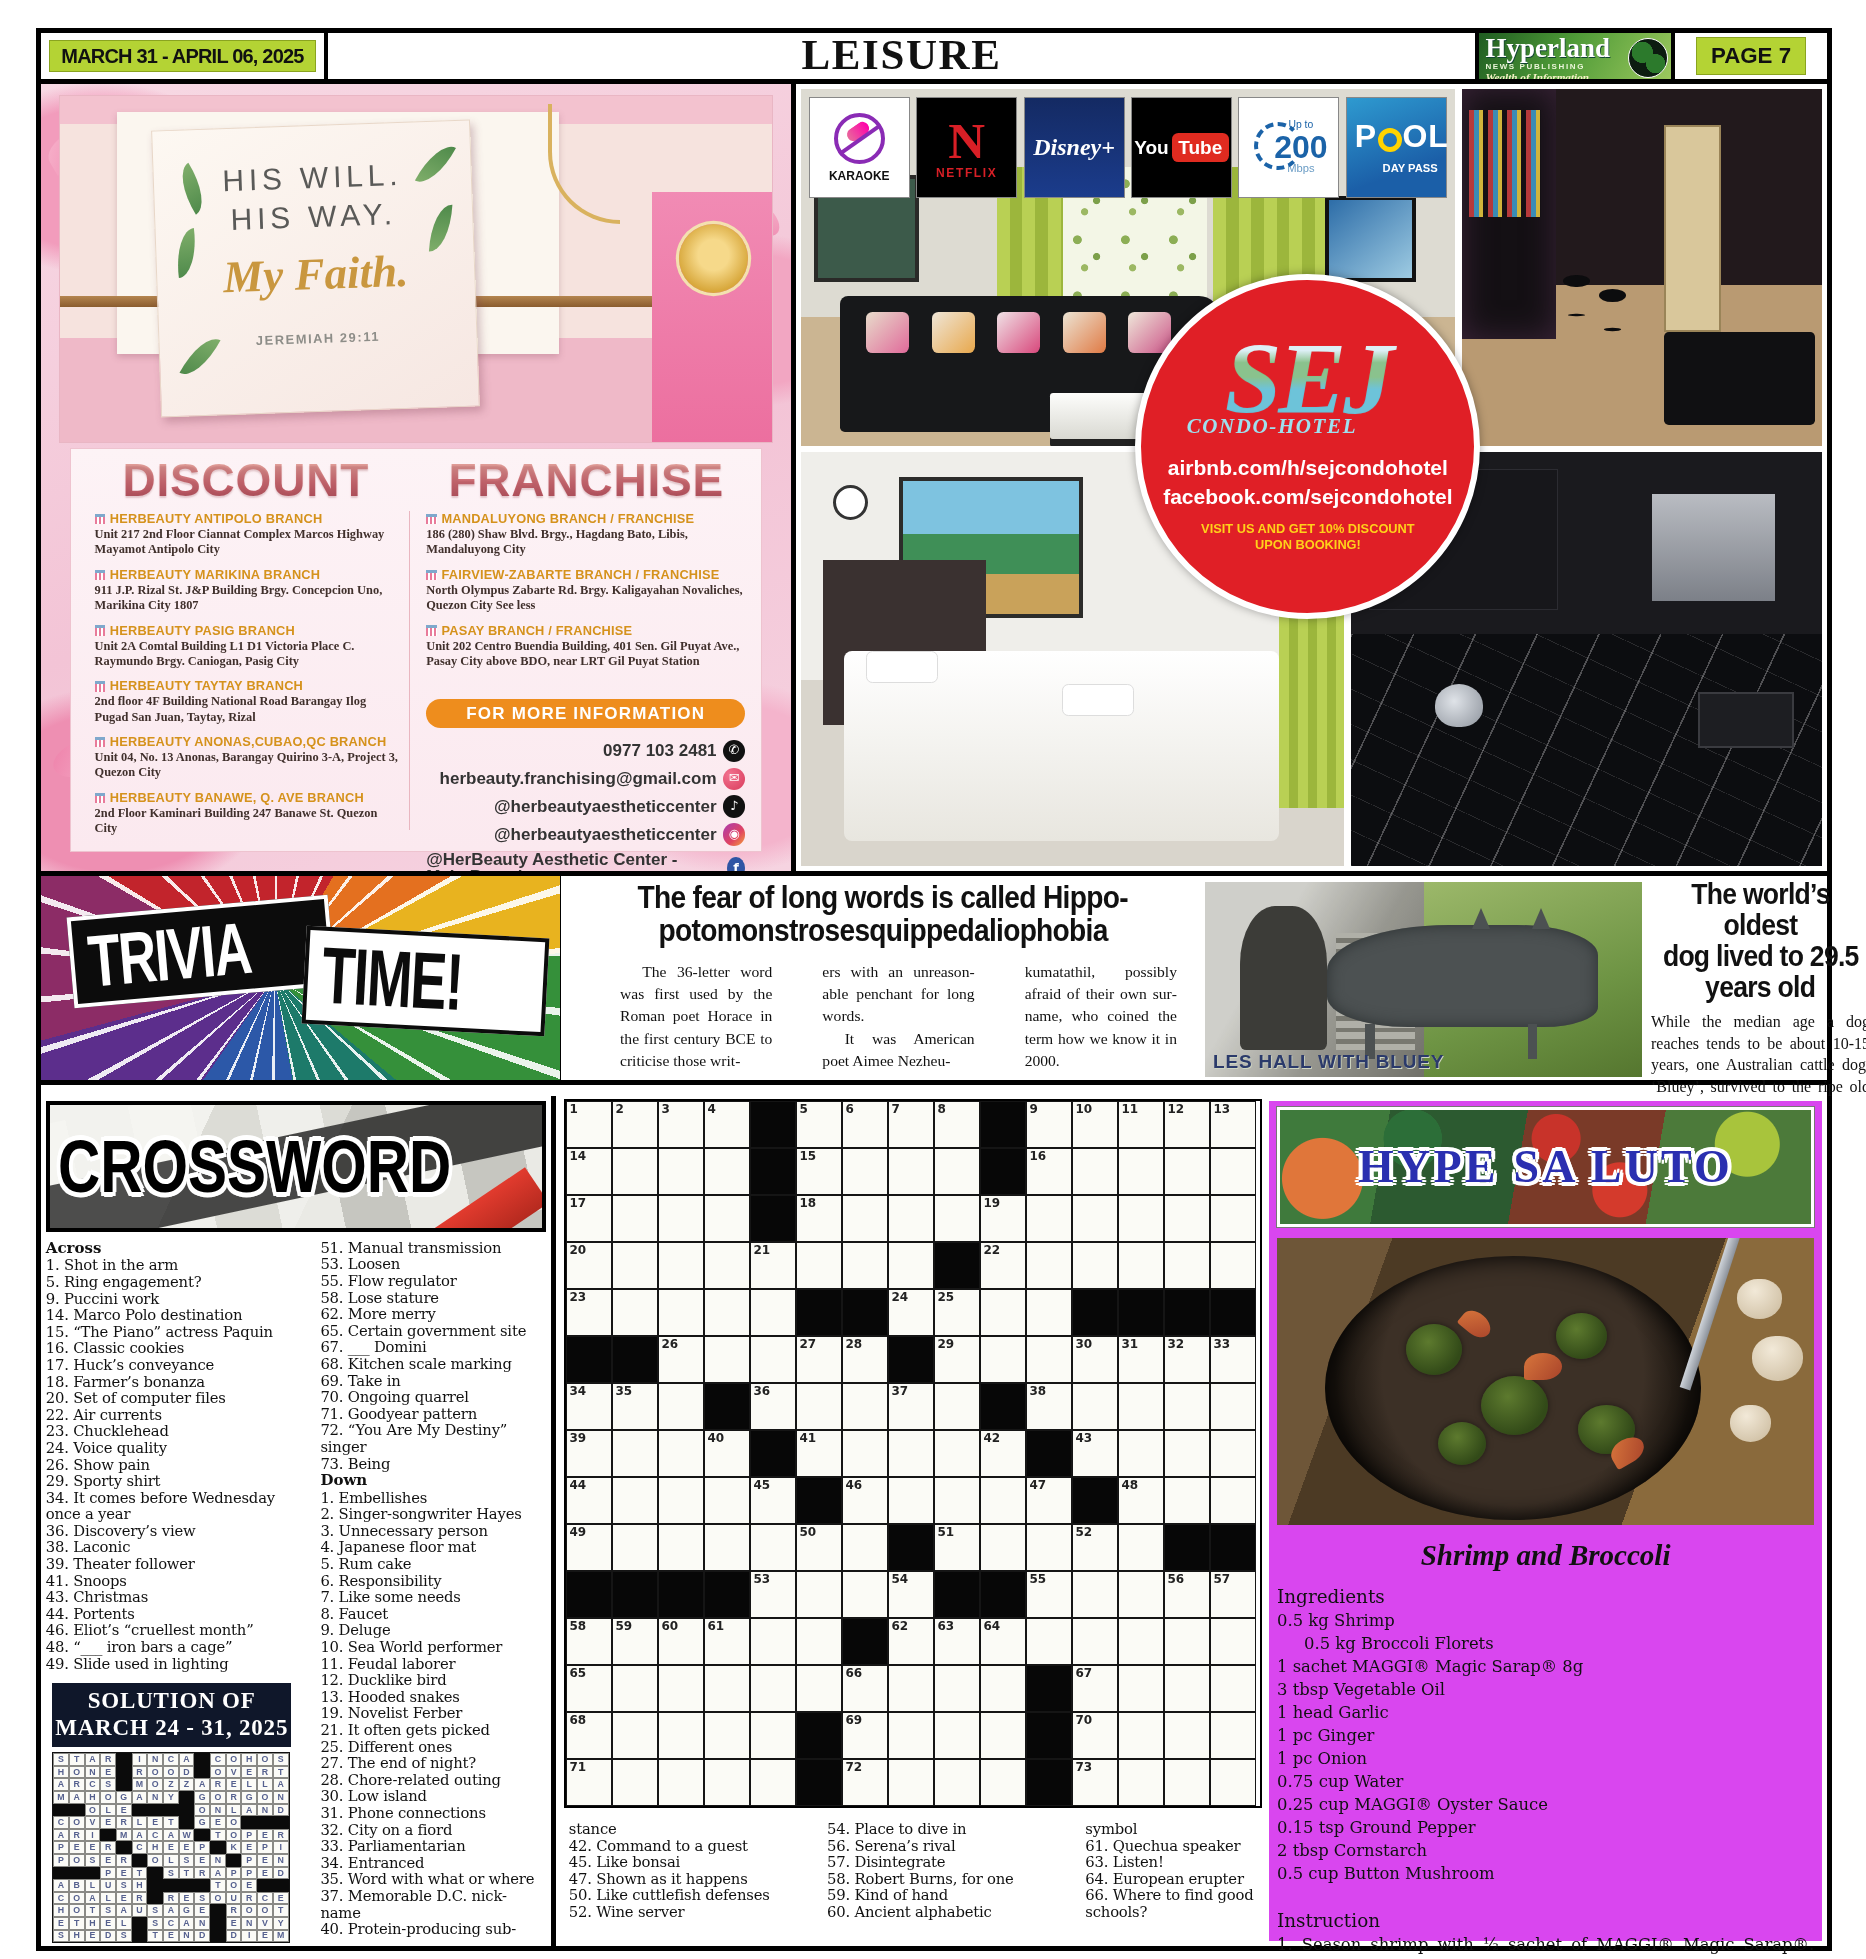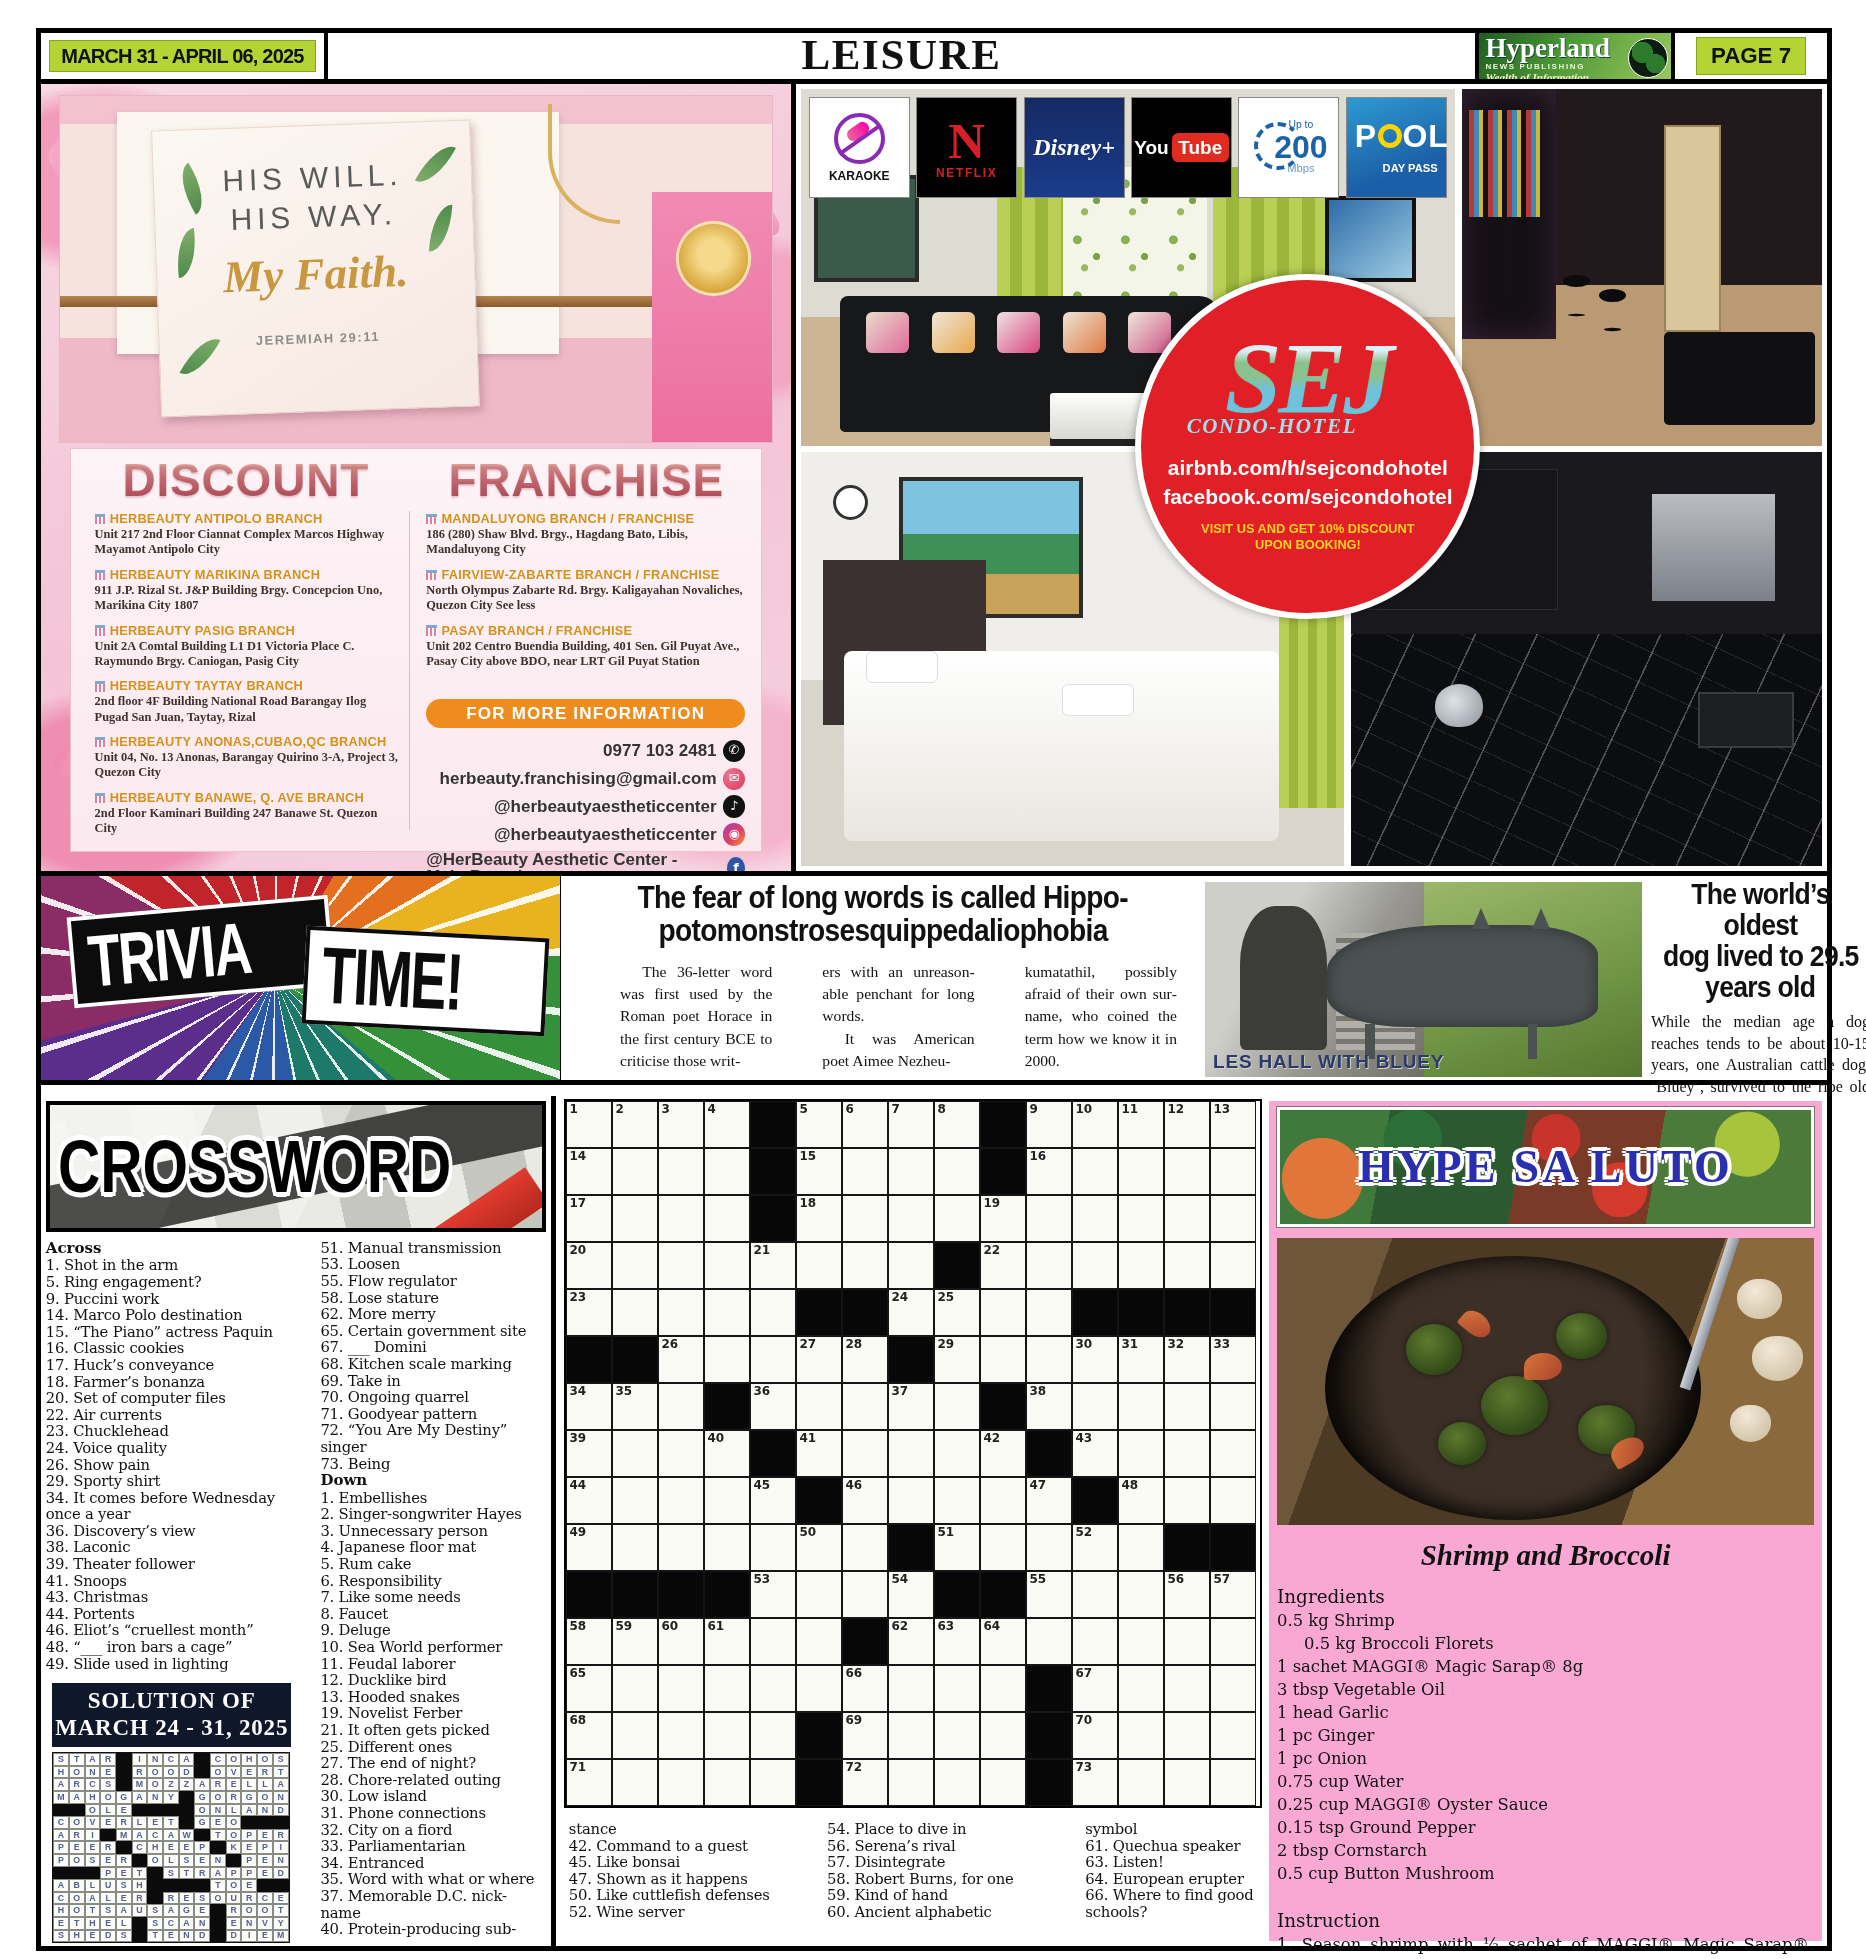--- a/index.html
+++ b/index.html
@@ -110,21 +110,21 @@
   .b-disney .script { font:italic 700 24px/1 "Liberation Serif",serif; }
   .b-youtube { background:#000; color:#fff; flex-direction:row; gap:3.2px; }
   .b-youtube .you { font:700 19px/1 "Liberation Sans",sans-serif; }
   .b-youtube .tube { background:#e02b20; color:#fff; border-radius:6.4px; padding:4.8px 6.4px; font:700 19px/1 "Liberation Sans",sans-serif; }
   .b-mbps { background:#fff; color:#1b63a8; position:relative; }
   .b-mbps .arc { position:absolute; left:14.4px; top:24px; width:48px; height:48px; border:4.8px dashed #1b63a8; border-radius:50%; border-right-color:transparent; }
   .b-mbps .upto { font:400 10.4px/1 "Liberation Sans",sans-serif; margin-left:24px; }
   .b-mbps .num { font:800 32px/1 "Liberation Sans",sans-serif; margin-left:24px; }
   .b-mbps .unit { font:400 11.2px/1 "Liberation Sans",sans-serif; margin-left:24px; color:#6a9cc5; }
   .b-pool { background:linear-gradient(160deg,#2e9ad0,#1b5fa8 70%); color:#fff; align-items:flex-start; padding:8px; }
-  .b-pool .pool { font:800 32px/1 "Liberation Sans",sans-serif; letter-spacing:0.8px; display:flex; align-items:center; }
+  .b-pool .pool { font:800 32px/1 "Liberation Sans",sans-serif; letter-spacing:0.8px; display:flex; align-items:flex-end; }
   .o-ring { display:inline-block; width:24px; height:24px; border:5.6px solid #ffd400; border-radius:50%; margin:0 0.8px; }
   .b-pool .daypass { align-self:flex-end; font:700 11.2px/1 "Liberation Sans",sans-serif; margin-top:11.2px; }
   .sej-circle { position:absolute; left:calc(49.6% - 172px); top:calc(46% - 172px); width:345px; height:345px; border-radius:50%; background:#e01f26; border:6.4px solid #fff; box-shadow:0 0 9.6px rgba(0,0,0,.35); text-align:center; z-index:5; }
   .sej-word { margin-top:48px; font:italic 800 102px/1 "Liberation Serif",serif; letter-spacing:-3.2px;
       background:linear-gradient(180deg,#cfeaf3 0 22%, #58a85c 34% 48%, #2fa9c9 60% 100%); -webkit-background-clip:text; background-clip:text; color:transparent; text-shadow:0 0 0.8px rgba(255,255,255,.3); }
   .sej-sub { font:italic 700 21px/1 "Liberation Serif",serif; color:#9fe0ee; margin-top:-14.4px; margin-left:-72px; letter-spacing:1.6px; }
   .sej-links { margin-top:17.6px; font:700 21px/1.35 "Liberation Sans",sans-serif; color:#fff; }
   .sej-promo { margin-top:9.6px; font:700 12.8px/1.3 "Liberation Sans",sans-serif; color:#ffd11a; }
 
   
@@ -183,21 +183,21 @@
 
   .cw-center { width:713px; padding:3.2px 0 0 8px; }
   #cw-grid { display:grid; grid-template-columns:repeat(15,46px); grid-auto-rows:47px; width:698px; border:2.4px solid #000; background:#fff; }
   .cell { border:0.8px solid #151515; background:#fbfbf6; position:relative; }
   .cell.black { background:#070707; }
   .cell .num { position:absolute; left:2.4px; top:0.8px; font:700 12px/1.1 "DejaVu Sans",sans-serif; color:#222; }
   .bottom-clues { display:flex; gap:21px; margin-top:12.8px; padding-left:4.8px; }
   .bc-col { width:239px; }
   .bc-col:last-child { width:185px; }
 
-  .recipe { flex:1; background:#f9a8d4; margin:4.8px 4.8px 4.8px 0; padding:6.4px 8px; }
+  .recipe { flex:1; background:#d946ef; margin:4.8px 4.8px 4.8px 0; padding:6.4px 8px; }
   .rc-banner { height:120px; border:3.2px solid #fff; outline:0.8px solid #777; position:relative; overflow:hidden; display:flex; align-items:center; justify-content:center;
       background:
         radial-gradient(circle 48px at 88% 30%, #a8c43c 0 32px, transparent 33px),
         radial-gradient(circle 37px at 64% 70%, #d43a2c 0 27px, transparent 28px),
         radial-gradient(circle 32px at 52% 25%, #c8332a 0 24px, transparent 25px),
         radial-gradient(circle 56px at 8% 60%, #e0763a 0 40px, transparent 41px),
         radial-gradient(circle 40px at 25% 25%, #2c6e38 0 29px, transparent 29.5px),
         linear-gradient(100deg,#3f7a3c 0 20%, #2c5a30 20% 45%, #7a3a28 45% 70%, #4c7a3a 70% 100%); }
   .rc-banner span { font:800 46px/1 "Liberation Serif",serif; letter-spacing:3.2px; color:#2a2fb0;
       text-shadow:-3.2px -3.2px 0 #fff,3.2px -3.2px 0 #fff,-3.2px 3.2px 0 #fff,3.2px 3.2px 0 #fff,0 -4px 0 #fff,0 4px 0 #fff,-4px 0 0 #fff,4px 0 0 #fff; }

